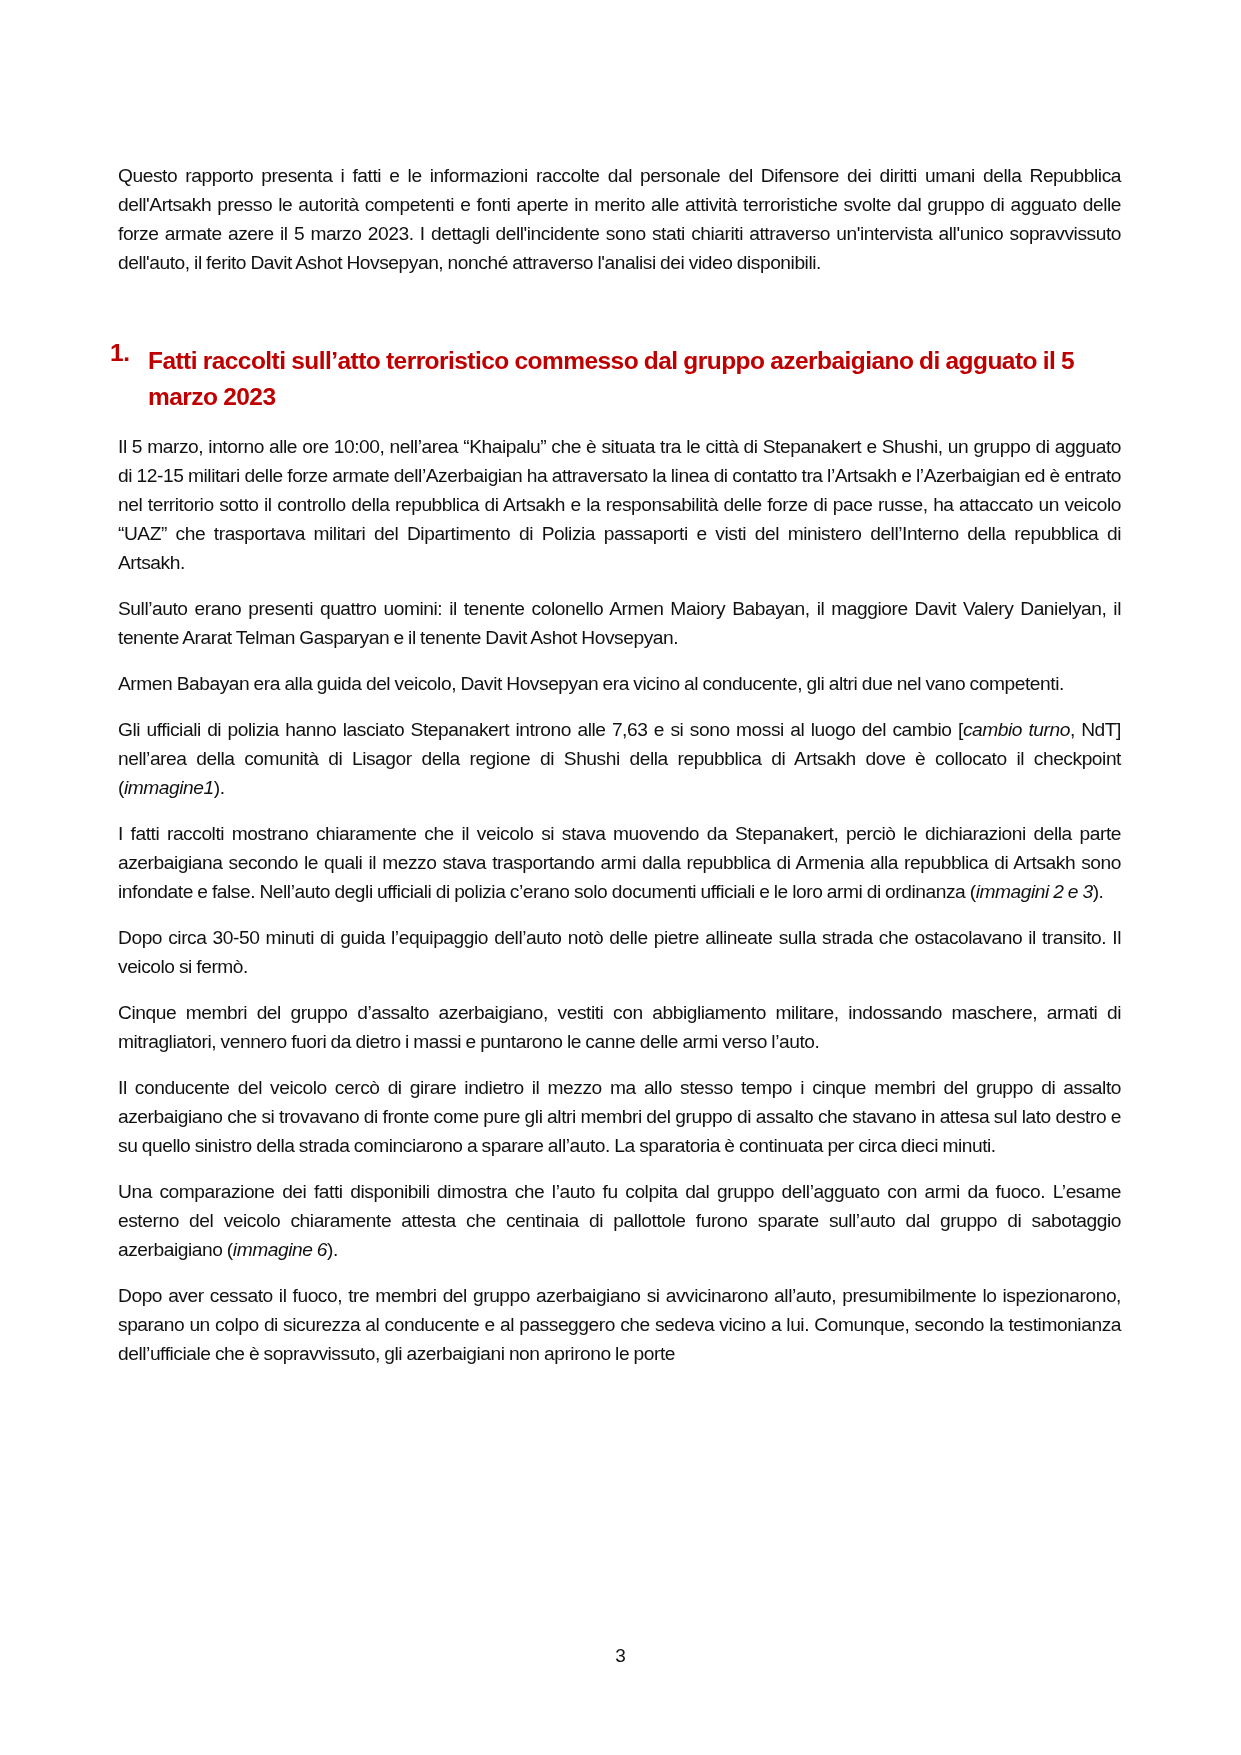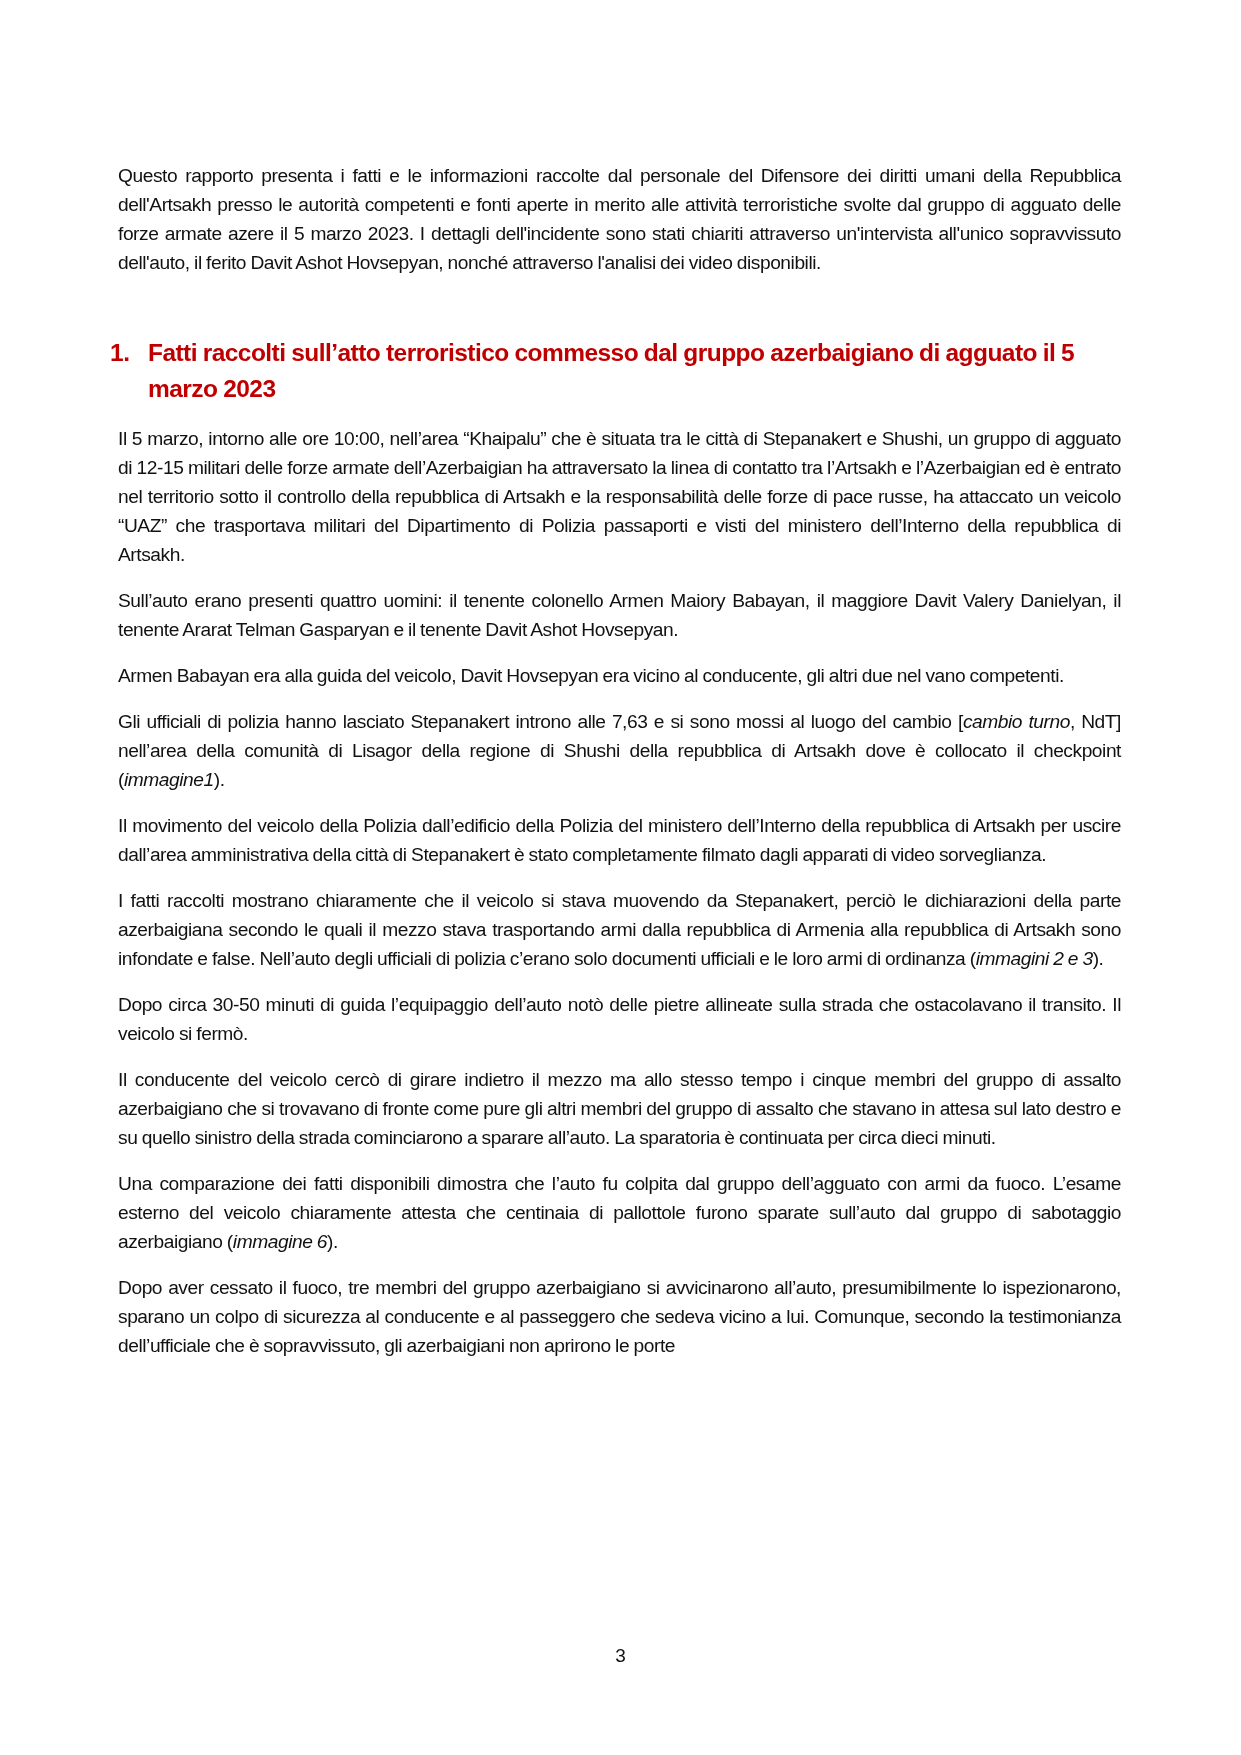--- a/index.html
+++ b/index.html
@@ -52,20 +52,21 @@
       letter-spacing: -0.5px;
     }
     .section-heading .num {
       flex: 0 0 auto;
       width: 38px;
     }
     .section-heading .title {
       flex: 1 1 auto;
       letter-spacing: -0.55px;
       word-spacing: -0.5px;
+      margin-top: 8px;
     }
     em {
     }
     .page-number {
       position: absolute;
       top: 1628px;
       left: 0;
       width: 1241px;
       text-align: center;
       font-size: 19px;
@@ -86,26 +87,26 @@
     </div>
 
     <p class="body">Il 5 marzo, intorno alle ore 10:00, nell’area “Khaipalu”  che è situata tra le città di Stepanakert e Shushi, un gruppo di agguato di 12-15 militari delle forze armate dell’Azerbaigian ha attraversato la linea di contatto tra l’Artsakh e l’Azerbaigian ed è entrato nel territorio sotto il controllo della repubblica di Artsakh e la responsabilità delle forze di pace russe, ha attaccato un veicolo “UAZ” che trasportava militari del Dipartimento di Polizia passaporti e visti del ministero dell’Interno della repubblica di Artsakh.</p>
 
     <p class="body">Sull’auto erano presenti quattro uomini: il tenente colonello Armen Maiory Babayan, il maggiore Davit Valery Danielyan, il tenente Ararat Telman Gasparyan e il tenente Davit Ashot Hovsepyan.</p>
 
     <p class="body">Armen Babayan era alla guida del veicolo, Davit Hovsepyan era vicino al conducente, gli altri due nel vano competenti.</p>
 
     <p class="body"><span>Gli ufficiali di polizia hanno lasciato Stepanakert introno alle 7,63 e si sono mossi al luogo del cambio [</span><em>cambio turno</em><span>, NdT] nell’area della comunità di Lisagor della regione di Shushi della repubblica di Artsakh dove è collocato il checkpoint (</span><em>immagine1</em><span>).</span></p>
 
-    <p class="body">Il movimento del veicolo della Polizia dall’edificio della Polizia del ministero dell’Interno della repubblica di Artsakh per uscire dall’area amministrativa della città di Stepanakert è stato completamente filmato dagli apparati di video sorveglianza.</p>
 
     <p class="body"><span>I fatti raccolti mostrano chiaramente che il veicolo si stava muovendo da Stepanakert, perciò le dichiarazioni della parte azerbaigiana secondo le quali il mezzo stava trasportando armi dalla repubblica di Armenia alla repubblica di Artsakh sono infondate e false. Nell’auto degli ufficiali di polizia c’erano solo documenti ufficiali e le loro armi di ordinanza (</span><em>immagini 2 e 3</em><span>).</span></p>
 
     <p class="body">Dopo circa 30-50 minuti di guida l’equipaggio dell’auto notò delle pietre allineate sulla strada che ostacolavano il transito. Il veicolo si fermò.</p>
 
+    <p class="body">Cinque membri del gruppo d’assalto azerbaigiano, vestiti con abbigliamento militare, indossando maschere, armati di mitragliatori, vennero fuori da dietro i massi e puntarono le canne delle armi verso l’auto.</p>
 
     <p class="body">Il conducente del veicolo cercò di girare indietro il mezzo ma allo stesso tempo i cinque membri del gruppo di assalto azerbaigiano che si trovavano di fronte come pure gli altri membri del gruppo di assalto che stavano in attesa sul lato destro e su quello sinistro della strada cominciarono a sparare all’auto. La sparatoria è continuata per circa dieci minuti.</p>
 
     <p class="body"><span>Una comparazione dei fatti disponibili dimostra che l’auto fu colpita dal gruppo dell’agguato con armi da fuoco. L’esame esterno del veicolo chiaramente attesta che centinaia di pallottole furono sparate sull’auto dal gruppo di sabotaggio azerbaigiano (</span><em>immagine 6</em><span>).</span></p>
 
     <p class="body">Dopo aver cessato il fuoco, tre membri del gruppo azerbaigiano si avvicinarono all’auto, presumibilmente lo ispezionarono, sparano un colpo di sicurezza al conducente e al passeggero che sedeva vicino a lui. Comunque, secondo la testimonianza dell’ufficiale che è sopravvissuto, gli azerbaigiani non aprirono le porte</p>
 
   </div>
 
   <div class="page-number">3</div>

